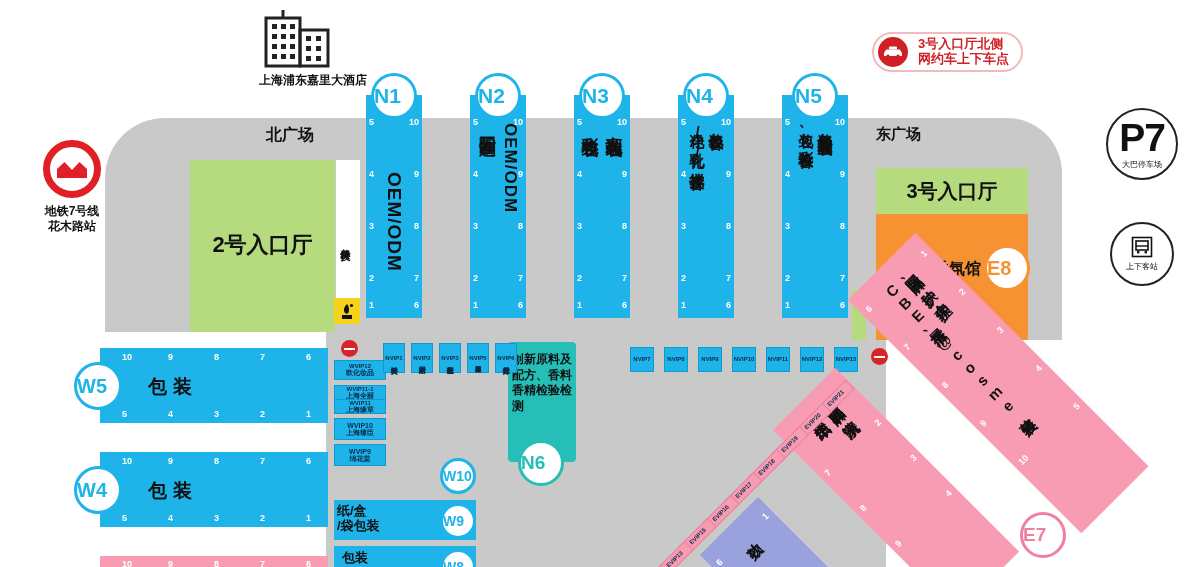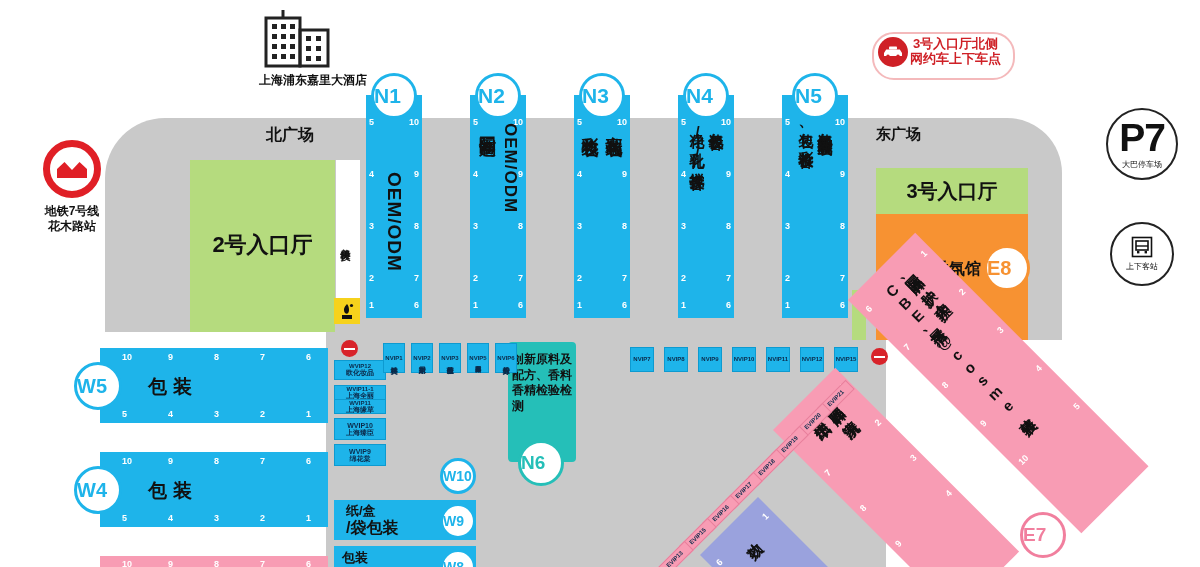--- a/index.html
+++ b/index.html
@@ -63,21 +63,21 @@
   .metro-logo::after{
     content:""; position:absolute; left:50%; top:52%;
     transform:translate(-50%,-50%);
     width:30px; height:16px; background:#e01f26;
     clip-path:polygon(0% 100%,0% 45%,25% 0%,50% 50%,75% 0%,100% 45%,100% 100%);
   }
   .metro-label { font-size:12px; font-weight:bold; color:#111; text-align:center; line-height:1.25; }
 
   .taxi-badge {
     border:2px solid #f4b9bb; border-radius:22px; background:#fff;
-    display:flex; align-items:center; gap:2px; padding:3px 12px 11px 4px;text-align:center;
+    display:flex; align-items:center; gap:10px; padding:3px 12px 3px 4px;
   }
   .taxi-circle {
     width:30px; height:30px; border-radius:50%; background:#cf2026;
     display:flex; align-items:center; justify-content:center;
   }
   .taxi-lines { line-height:1.15; }
   .taxi-lines div { color:#cf2026; font-size:13px; font-weight:bold; }
 
   .redmark {
     width:17px; height:17px; border-radius:50%; background:#d8232a;
@@ -359,23 +359,23 @@
     <span class="gridnum" style="left:114px; top:3px;">8</span>
     <span class="gridnum" style="left:160px; top:3px;">7</span>
     <span class="gridnum" style="left:206px; top:3px;">6</span>
   </div>
 
   <div class="abs badge badge-n" style="left:440px; top:458px; width:36px; height:36px; font-size:14px;">
     <span>W10</span>
   </div>
 
   <div class="abs hall-blue" style="left:334px; top:500px; width:142px; height:40px;">
-    <div class="abs" style="left:12px; top:4px; line-height:1.15;">
+    <div class="abs" style="left:3px; top:4px; line-height:1.15;">
       <div style="font-size:13px;font-weight:bold;color:#111;">纸/盒</div>
-      <div style="font-size:16px;font-weight:bold;color:#111;">/袋包装</div>
+      <div style="font-size:13px;font-weight:bold;color:#111;">/袋包装</div>
     </div>
   </div>
   <div class="abs badge badge-n" style="left:440px; top:503px; width:36px; height:36px; font-size:14px;">
     <span>W9</span>
   </div>
 
   <div class="abs hall-blue" style="left:334px; top:546px; width:142px; height:30px;">
     <div class="abs" style="left:8px; top:3px;">
       <div style="font-size:13px;font-weight:bold;color:#111;">包装</div>
     </div>

